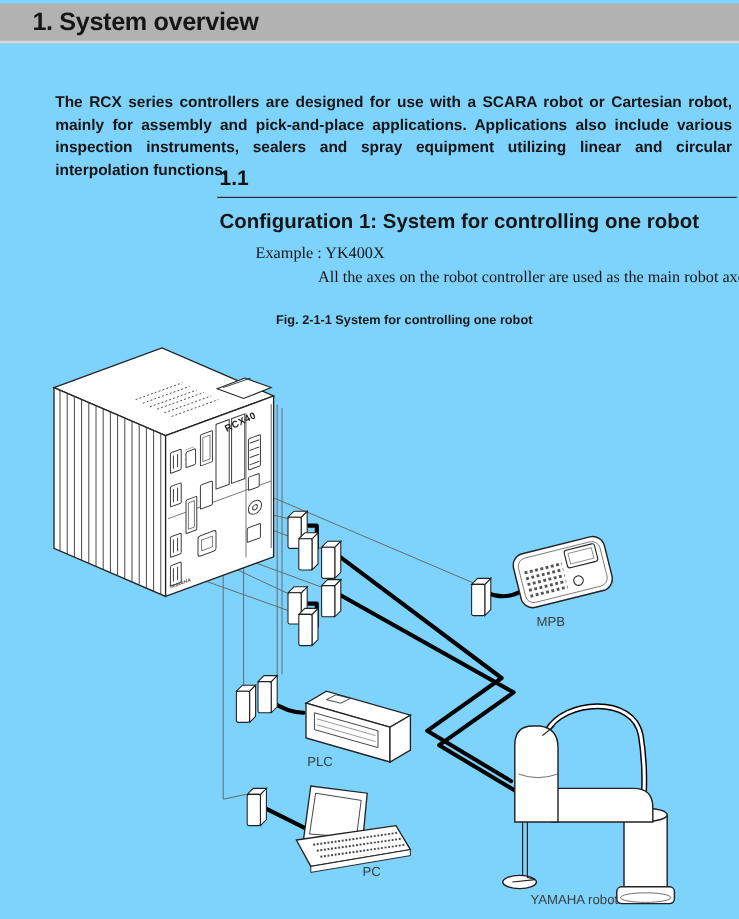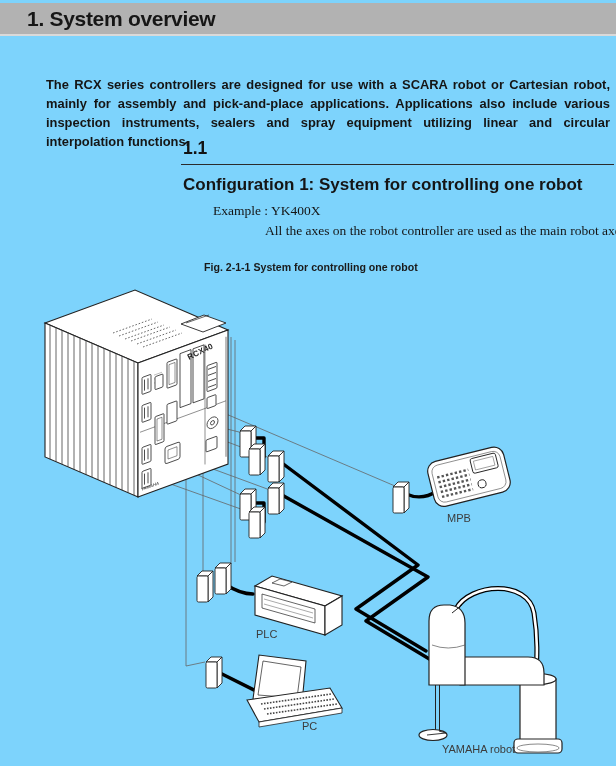--- a/index.html
+++ b/index.html
@@ -13,21 +13,21 @@
 
   .sec-head{position:absolute;left:183px;top:138px;display:flex;align-items:baseline;font-weight:bold;font-size:17.5px;color:#131313;}
   .sec-head .num{display:inline-block;width:61px;}
   .sec-rule{position:absolute;left:181px;top:164px;width:433px;height:0;border-top:1.6px solid #2b2b2b;}
 
   .config-head{position:absolute;left:183px;top:175px;font-size:17px;font-weight:bold;color:#151515;}
 
   .example{position:absolute;left:203px;top:203px;font-family:"Liberation Serif",serif;font-size:13.5px;color:#151515;margin-left:10px;}
   .example .note{position:absolute;left:52px;top:20px;white-space:nowrap;}
 
-  .fig-caption{position:absolute;left:204px;top:261px;font-size:10.6px;font-weight:bold;color:#1a1a1a;}
+  .fig-caption{position:absolute;left:230px;top:261px;font-size:10.6px;font-weight:bold;color:#1a1a1a;}
 
   .diagram{position:absolute;left:0;top:283px;width:616px;height:483px;}
   svg text{font-family:"Liberation Sans",sans-serif;}
   .dev-label{font-size:11px;fill:#3c3c3c;}
 </style>
 </head>
 <body>
 
 <div class="page">
 

